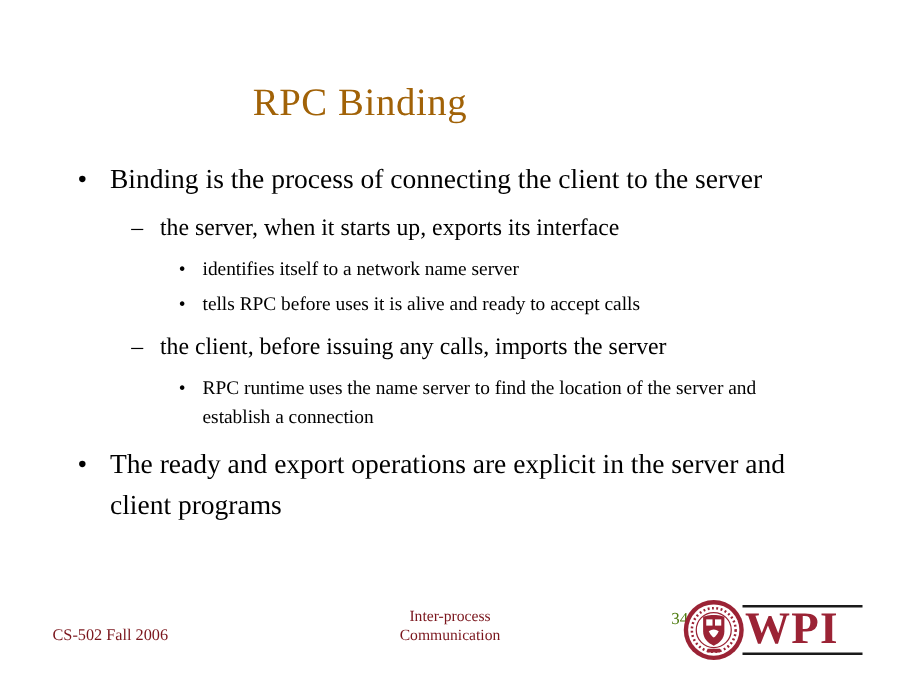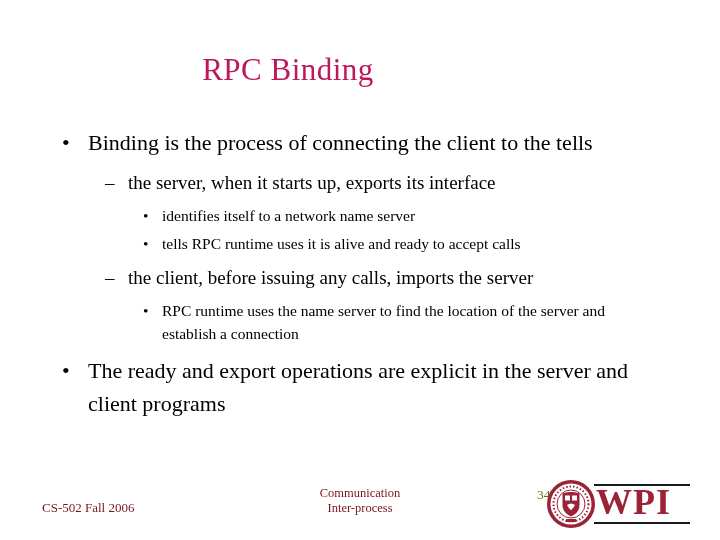--- a/index.html
+++ b/index.html
@@ -8,24 +8,24 @@
     background: #ffffff;
     font-family: "Liberation Serif", "DejaVu Serif", serif;
     color: #000000;
     overflow: hidden;
     position: relative;
   }
   .slide { position: absolute; inset: 0; }
 
   .title {
     position: absolute;
-    top: 52px; left: 0; width: 576px;
+    top: 64px; left: 0; width: 576px;
     text-align: center;
     font-size: 31px;
-    color: #be185d;
+    color: #a16207;
     letter-spacing: 0.5px;
   }
 
   .content {
     position: absolute;
     top: 126px; left: 0;
     width: 650px; 
   }
   .row { display: flex; align-items: flex-start; }
   .l1 { font-size: 22px; line-height: 33px; margin-left: 62px; }
@@ -82,36 +82,36 @@
 <body>
 
 <div class="slide">
 
   <div class="title">RPC Binding</div>
 
   <div class="content">
 
     <div class="row l1">
       <span class="marker">•</span>
-      <span class="txt">Binding is the process of connecting the client to the tells</span>
+      <span class="txt">Binding is the process of connecting the client to the server</span>
     </div>
 
     <div class="row l2 mt-s1">
       <span class="marker">–</span>
       <span class="txt">the server, when it starts up, exports its interface</span>
     </div>
 
     <div class="row l3 mt-i1">
       <span class="marker">•</span>
       <span class="txt"><span>identifies itself to a </span><span class="em">network name server</span><span></span></span>
     </div>
 
     <div class="row l3 mt-i2">
       <span class="marker">•</span>
-      <span class="txt"><span>tells </span><span class="em">RPC runtime</span><span> uses it is alive and ready to accept calls</span></span>
+      <span class="txt"><span>tells </span><span class="em">RPC before</span><span> uses it is alive and ready to accept calls</span></span>
     </div>
 
     <div class="row l2 mt-s2">
       <span class="marker">–</span>
       <span class="txt">the client, before issuing any calls, imports the server</span>
     </div>
 
     <div class="row l3 mt-i3">
       <span class="marker">•</span>
       <span class="txt">RPC runtime uses the name server to find the location of the server and establish a connection</span>
@@ -120,22 +120,22 @@
     <div class="row l1 mt-b2">
       <span class="marker">•</span>
       <span class="txt">The ready and export operations are explicit in the server and client programs</span>
     </div>
 
   </div>
 
   <div class="footer-left">CS-502 Fall 2006</div>
 
   <div class="footer-center">
+    <div>Inter-process</div>
     <div>Communication</div>
-    <div>Inter-process</div>
   </div>
 
   <div class="page-number">34</div>
 
   <div class="logo">
     <svg class="logo-seal" viewBox="0 0 50 50" xmlns="http://www.w3.org/2000/svg">
       <circle cx="25" cy="25" r="24" fill="#9B2335"></circle>
       <circle cx="25" cy="25" r="20.5" fill="#ffffff"></circle>
       <circle cx="25" cy="25" r="17.5" fill="none" stroke="#9B2335" stroke-width="2" stroke-dasharray="1.5 2"></circle>
       <circle cx="25" cy="25" r="14" fill="none" stroke="#9B2335" stroke-width="1"></circle>

